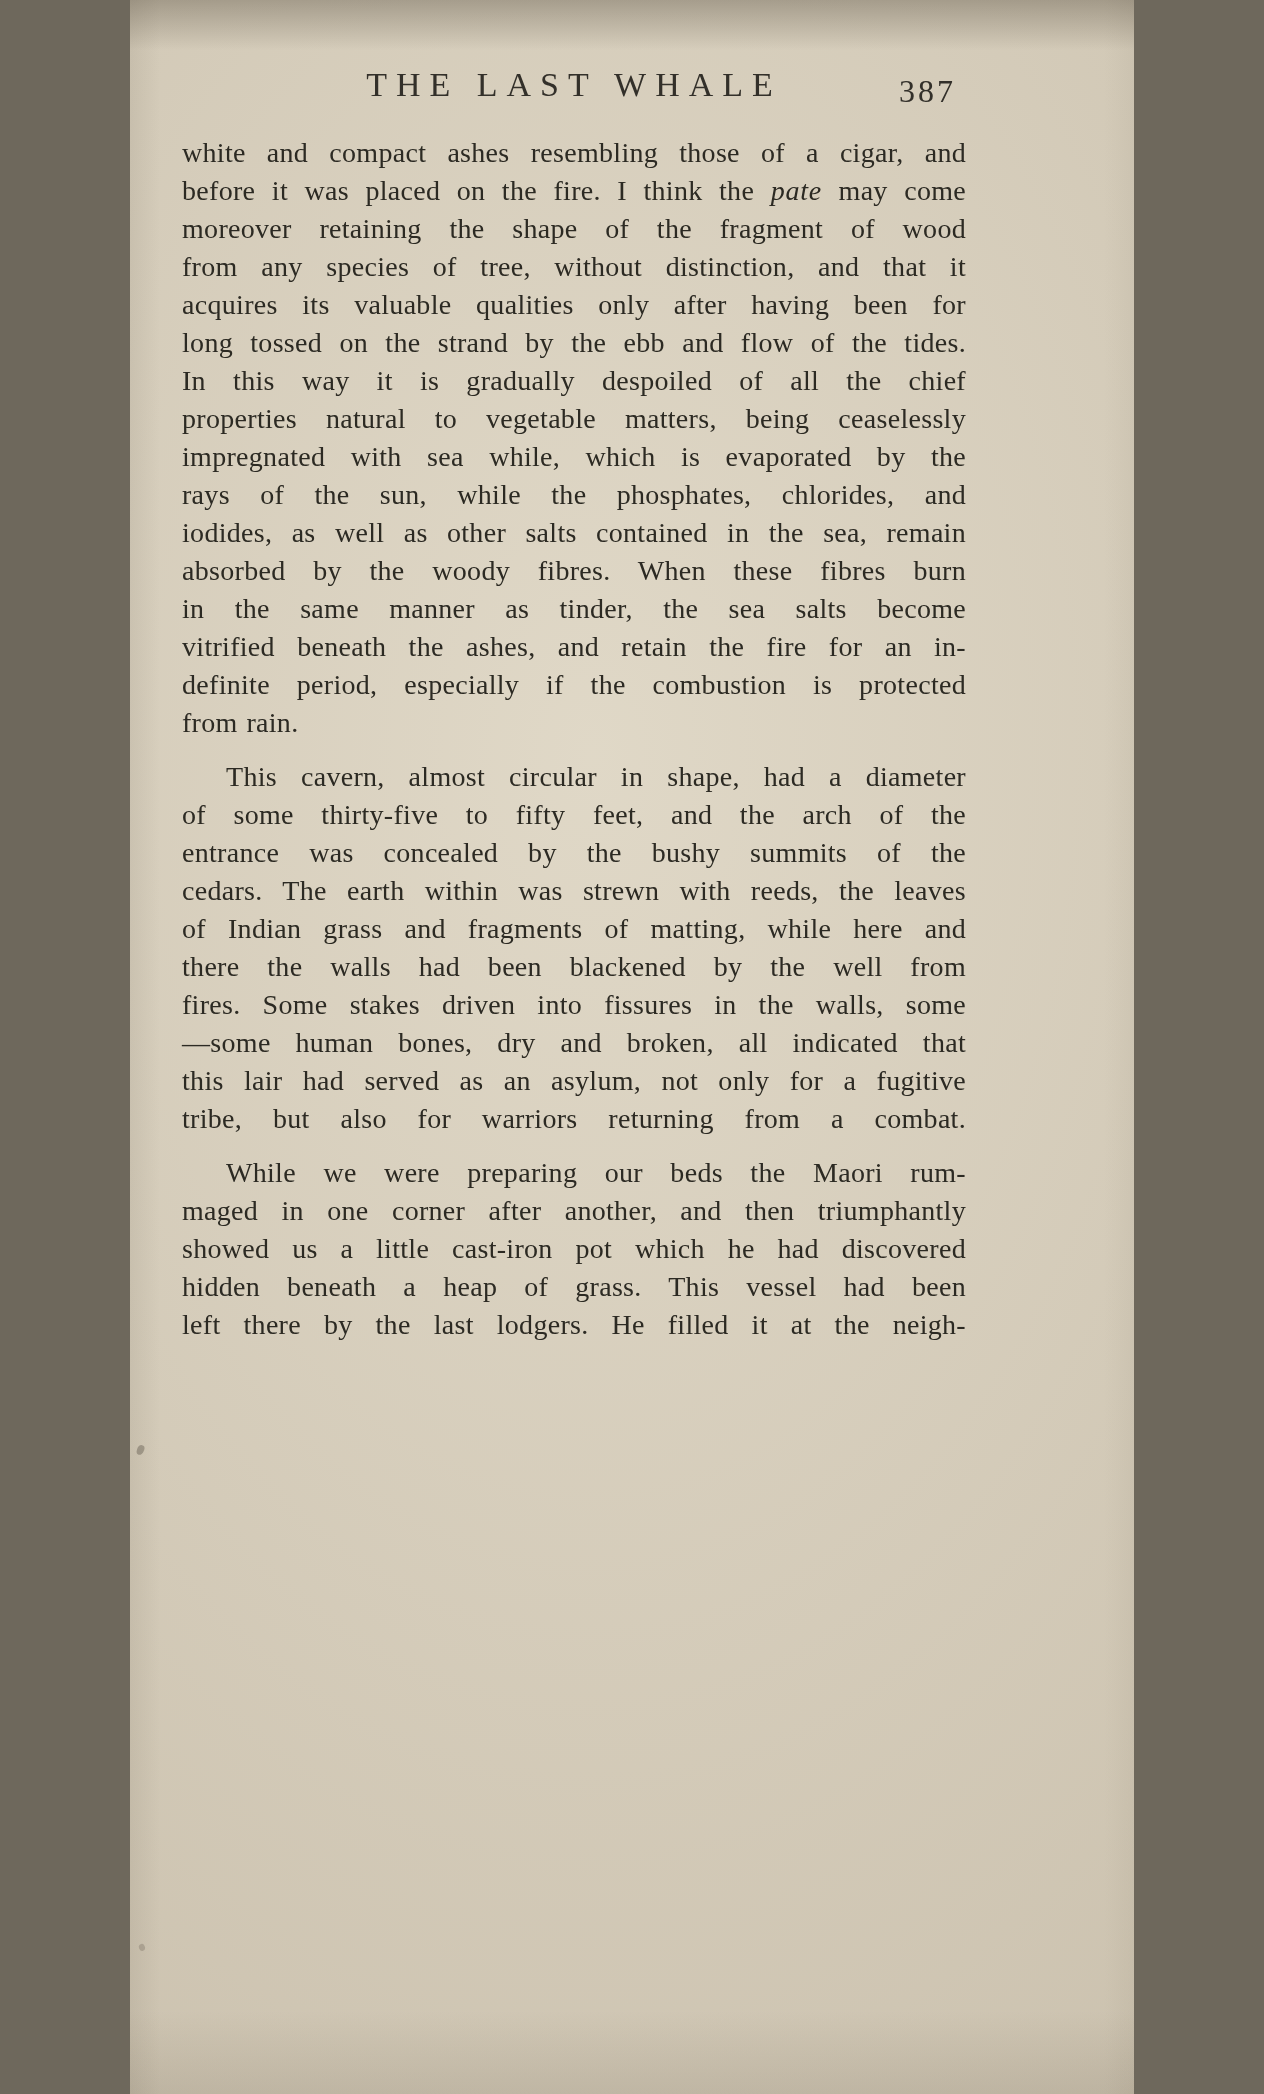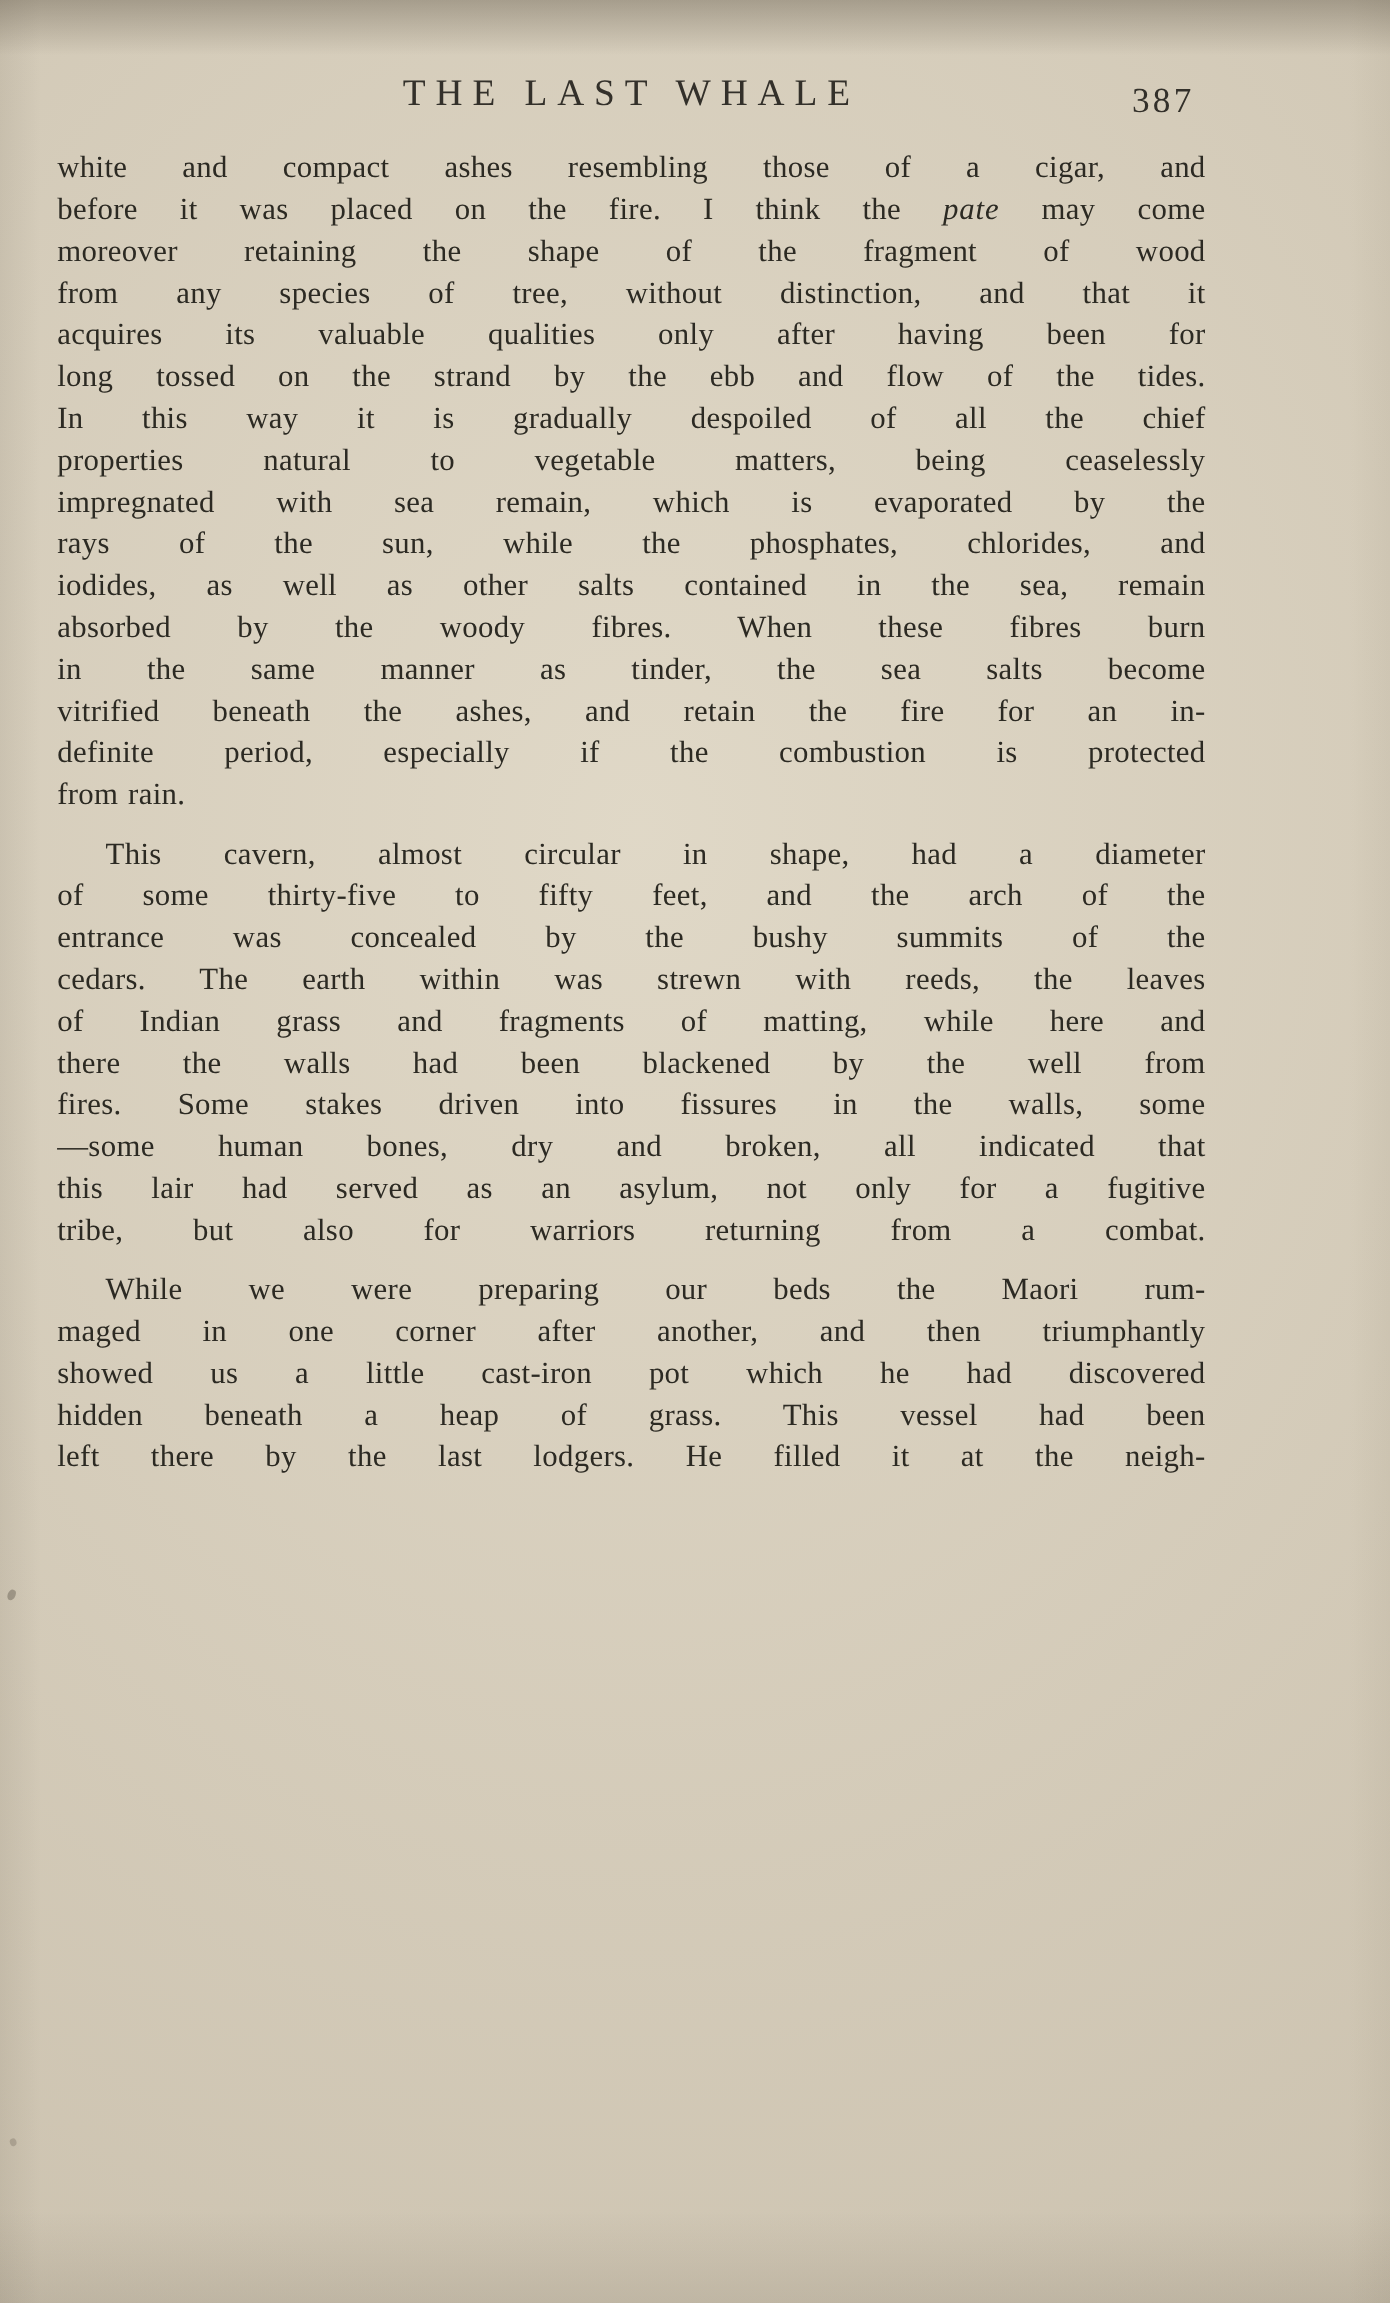--- a/index.html
+++ b/index.html
@@ -2,21 +2,21 @@
 <html><head>
 <meta charset="utf-8">
 <style>
   html, body {
     margin: 0;
     padding: 0;
     background: #6e685c;
   }
   .page {
     position: relative;
-    width: 1264px;
+    width: 1004px;
     height: 2094px;
     margin: 0 auto;
     overflow: hidden;
     background-color: #d7cebc;
     background-image:
       linear-gradient(180deg, rgba(55,46,32,0.30) 0%, rgba(55,46,32,0.0) 2.4%),
       linear-gradient(0deg, rgba(55,46,32,0.10) 0%, rgba(55,46,32,0.0) 4%),
       linear-gradient(90deg, rgba(55,46,32,0.08) 0%, rgba(55,46,32,0.0) 3%, rgba(55,46,32,0.0) 97%, rgba(90,80,60,0.06) 100%),
       radial-gradient(ellipse 130% 95% at 46% 36%, rgba(255,252,238,0.22) 0%, rgba(120,104,78,0.16) 96%);
     color: #2c2a23;
@@ -109,21 +109,21 @@
     <div class="page-body" id="page-body">
         <div class="paragraph">
           <div class="line">white and compact ashes resembling those of a cigar, and</div>
           <div class="line">before it was placed on the fire. I think the <em>pate</em> may come</div>
           <div class="line">moreover retaining the shape of the fragment of wood</div>
           <div class="line">from any species of tree, without distinction, and that it</div>
           <div class="line">acquires its valuable qualities only after having been for</div>
           <div class="line">long tossed on the strand by the ebb and flow of the tides.</div>
           <div class="line">In this way it is gradually despoiled of all the chief</div>
           <div class="line">properties natural to vegetable matters, being ceaselessly</div>
-          <div class="line">impregnated with sea remain, which is evaporated by the</div>
+          <div class="line">impregnated with sea while, which is evaporated by the</div>
           <div class="line">rays of the sun, while the phosphates, chlorides, and</div>
           <div class="line">iodides, as well as other salts contained in the sea, remain</div>
           <div class="line">absorbed by the woody fibres. When these fibres burn</div>
           <div class="line">in the same manner as tinder, the sea salts become</div>
           <div class="line">vitrified beneath the ashes, and retain the fire for an in-</div>
           <div class="line">definite period, especially if the combustion is protected</div>
           <div class="line last-left">from rain.</div>
         </div>
         <div class="paragraph">
           <div class="line indent">This cavern, almost circular in shape, had a diameter</div>

